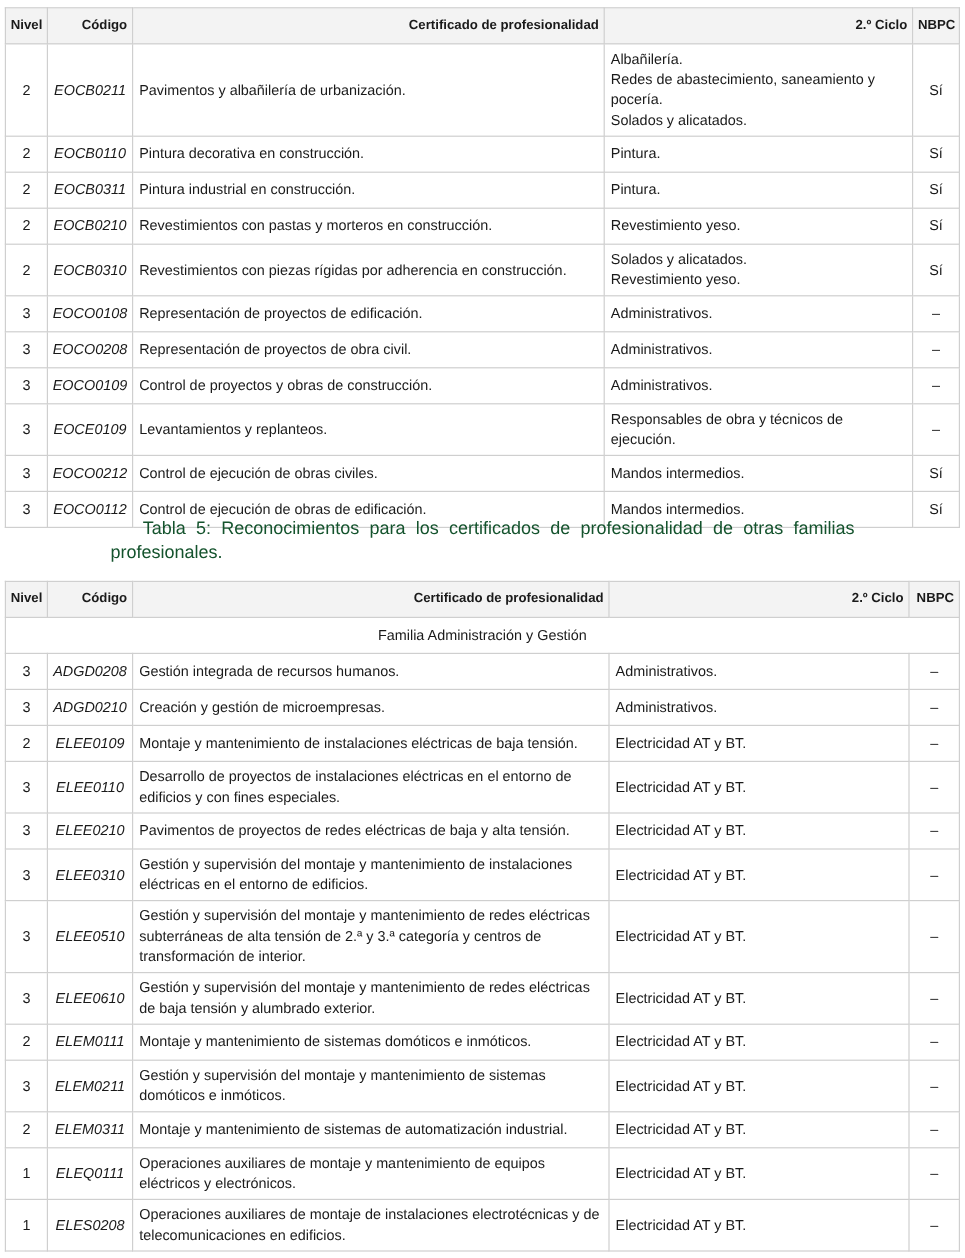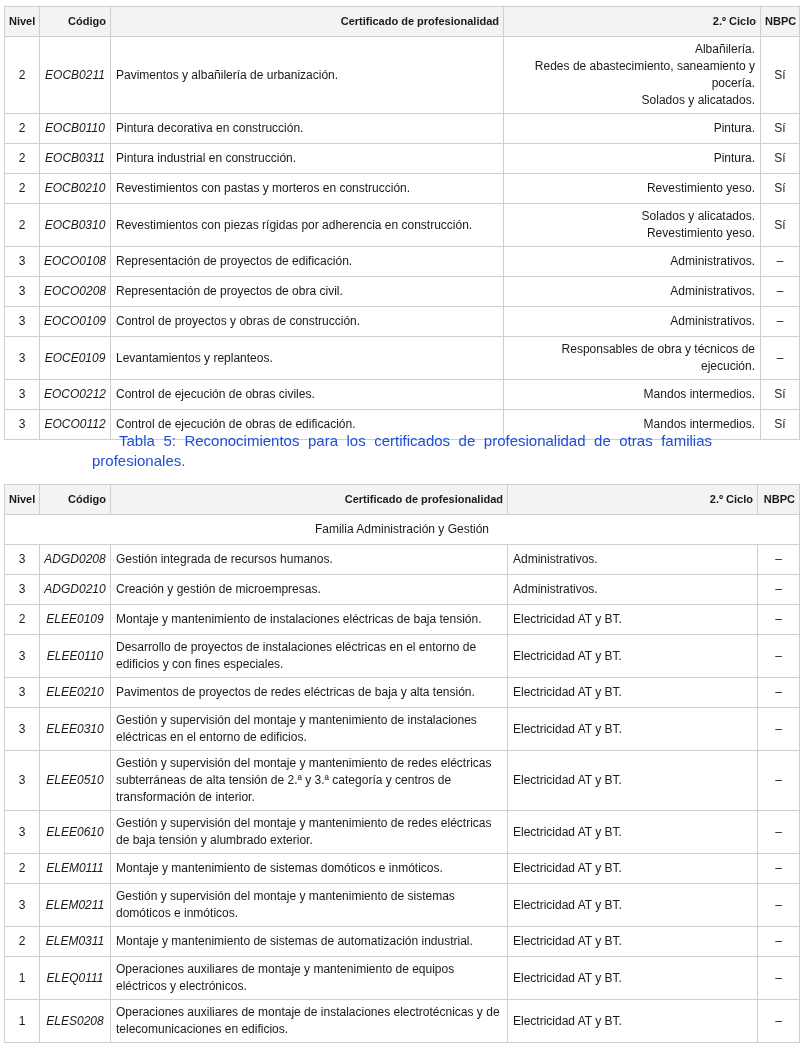--- a/index.html
+++ b/index.html
@@ -9,22 +9,22 @@
   td, th { border: 1px solid #cfcfcf; font-size: 12px; line-height: 17px; padding: 4px 5px; vertical-align: middle; }
   th { font-weight: bold; font-size: 11px; text-align: right; background: #f3f3f3; height: 21px; padding: 4px 4px; }
   td.c { text-align: center; }
   td.code { text-align: center; padding: 4px 2px; font-style: italic; }
   td.fam { text-align: center; }
   #t1 { top: 6px; }
   #t2 { top: 484px; }
   #t1 col.c1 { width: 35px; } #t1 col.c2 { width: 71px; } #t1 col.c3 { width: 393px; } #t1 col.c4 { width: 257px; } #t1 col.c5 { width: 39px; }
   #t2 col.c1 { width: 35px; } #t2 col.c2 { width: 71px; } #t2 col.c3 { width: 397px; } #t2 col.c4 { width: 250px; } #t2 col.c5 { width: 42px; }
   .caption { position: absolute; left: 92px; top: 431px; width: 620px; font-size: 15px; line-height: 20px;
-             text-indent: 27px; text-align: justify; text-align-last: left; color: #1d4ed8; }
-  .ml span { display: block; text-align: right; }
+             text-indent: 27px; text-align: justify; text-align-last: left; color: #14532d; }
+  .ml span { display: block; }
   td.r1 { height: 65px; } td.r2 { height: 21px; } td.r3 { height: 34px; } td.r4 { height: 51px; }
 </style>
 </head>
 <body>
 
 <table id="t1">
   <colgroup>
       <col class="c1">
       <col class="c2">
       <col class="c3">

